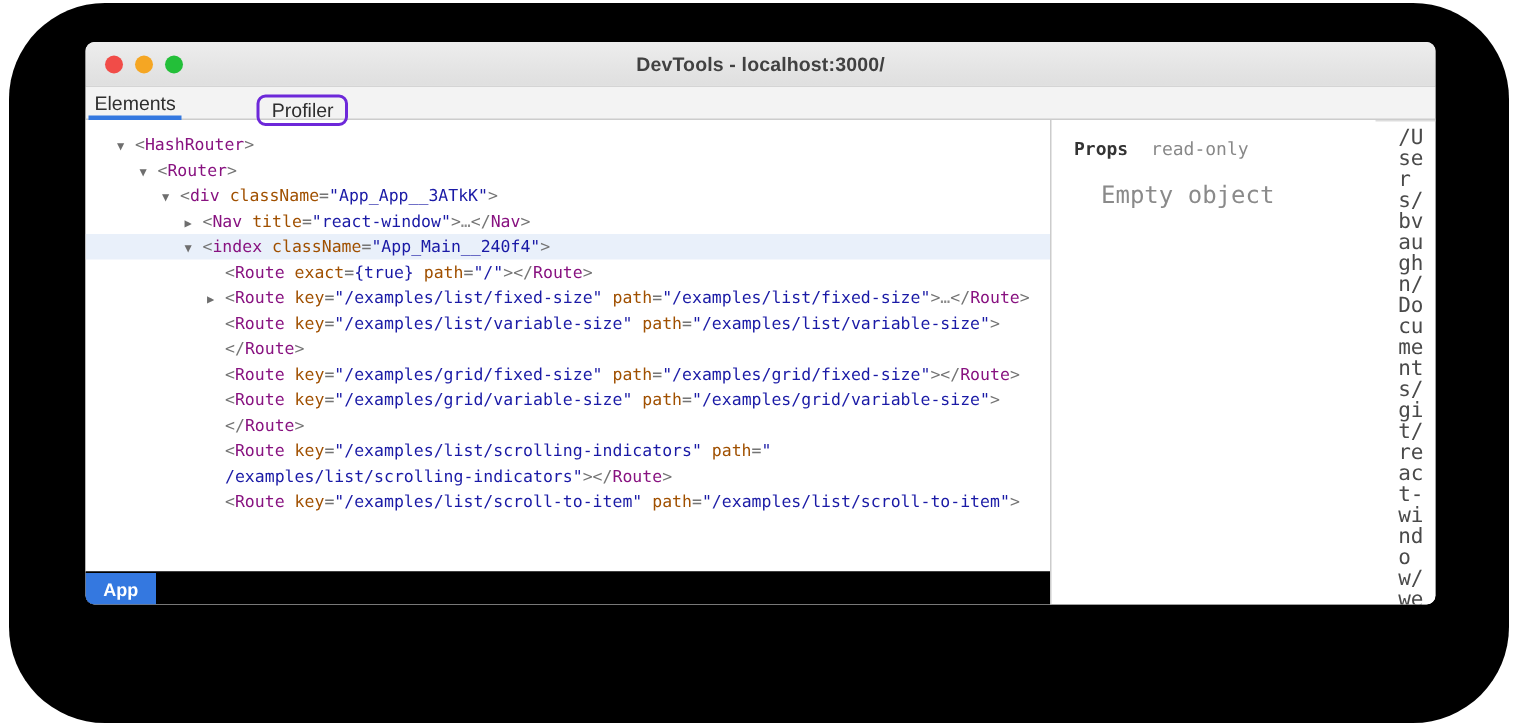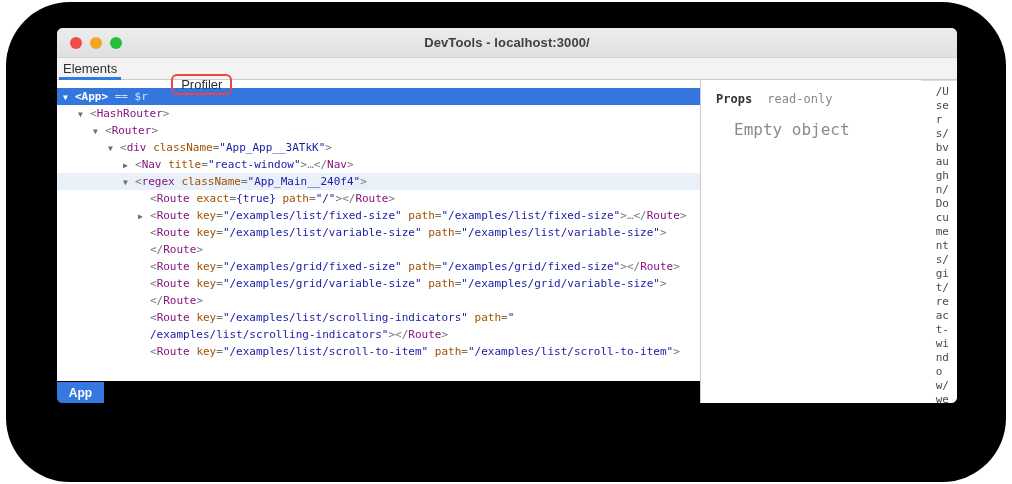--- a/index.html
+++ b/index.html
@@ -28,22 +28,22 @@
                color:#414141; letter-spacing:.1px; }
 
   
   .tabbar { height:22px; flex:0 0 22px; background:#f3f3f3; border-bottom:1px solid #cccccc;
             display:flex; align-items:center; position:relative;gap:30px; }
   .tab { font-size:13px; color:#2e2e2e; padding:0 4px; position:relative;
          height:100%; display:flex; align-items:center; }
   .tab-elements { margin-left:2px; }
   .tab-elements .underline { position:absolute; left:0; right:0; bottom:-1px;
                              height:3px; background:#3478e0; }
-  .profiler-annotation { margin-left:20px; border:2px solid #ef4444; border-radius:6px;
-                         padding:1px 8px; position:relative; top:16px; }
+  .profiler-annotation { margin-left:20px; border:2px solid #6d28d9; border-radius:6px;
+                         padding:1px 8px; position:relative; top:5px; }
 
   
   .content { flex:1; display:flex; min-height:0; }
   .left-pane { width:643px; flex:0 0 643px; display:flex; flex-direction:column; background:#fff; }
   .right-pane { flex:1; border-left:1px solid #cccccc; display:flex; flex-direction:row;
                 background:#fff; font-family:"DejaVu Sans Mono", monospace; }
 
   
   .search-row { height:30px; flex:0 0 30px; background:#fbfbfb; border-bottom:1px solid #ddd;
                 display:flex; align-items:center; padding:0 14px 0 12px; gap:10px; }
@@ -86,21 +86,21 @@
                  font-family:"Liberation Sans", sans-serif; }
 
   
   .props-block { padding:12px 0 0 15px; }
   .props-header { font-size:12px; }
   .props-title { font-weight:700; color:#333; }
   .props-mode  { color:#888; margin-left:8px; }
   .props-empty { margin:14px 0 0 18px; font-size:16px; color:#8a8a8a; }
   .right-spacer { flex:1; }
   .source-block { flex:0 0 35px; border-top:1px solid #ddd; padding:4px 8px 0 15px;
-                  font-size:11px; line-height:14px; color:#4a4a4a; word-break:break-all; }
+                  font-size:14px; line-height:14px; color:#4a4a4a; word-break:break-all; }
   .line-num { color:#b3b3b3; }
 </style>
 </head>
 <body>
 
 <div class="stage">
   <div class="shadow-blob"></div>
 
   <div class="window">
 
@@ -123,26 +123,25 @@
           <span>Profiler</span>
         </span>
       </span>
     </div>
 
     <div class="content">
 
       <div class="left-pane">
 
         <div class="tree" id="tree">
-            <div class="tree-row selected" style="padding-left: 6px;"><span class="caret">▼</span><span class="seg-w">&lt;App&gt;</span><span class="seg-wd"> == $r</span></div>
             <div class="tree-row" style="padding-left: 21px;"><span class="caret">▼</span><span class="seg-p">&lt;</span><span class="seg-t">HashRouter</span><span class="seg-p">&gt;</span></div>
             <div class="tree-row" style="padding-left: 36px;"><span class="caret">▼</span><span class="seg-p">&lt;</span><span class="seg-t">Router</span><span class="seg-p">&gt;</span></div>
             <div class="tree-row" style="padding-left: 51px;"><span class="caret">▼</span><span class="seg-p">&lt;</span><span class="seg-t">div</span><span class="seg-p"> </span><span class="seg-a">className</span><span class="seg-p">=</span><span class="seg-v">"App_App__3ATkK"</span><span class="seg-p">&gt;</span></div>
             <div class="tree-row" style="padding-left: 66px;"><span class="caret">▶</span><span class="seg-p">&lt;</span><span class="seg-t">Nav</span><span class="seg-p"> </span><span class="seg-a">title</span><span class="seg-p">=</span><span class="seg-v">"react-window"</span><span class="seg-p">&gt;</span><span class="seg-e">…</span><span class="seg-p">&lt;/</span><span class="seg-t">Nav</span><span class="seg-p">&gt;</span></div>
-            <div class="tree-row hovered" style="padding-left: 66px;"><span class="caret">▼</span><span class="seg-p">&lt;</span><span class="seg-t">regex</span><span class="seg-p"> </span><span class="seg-a">className</span><span class="seg-p">=</span><span class="seg-v">"App_Main__240f4"</span><span class="seg-p">&gt;</span></div>
+            <div class="tree-row hovered" style="padding-left: 66px;"><span class="caret">▼</span><span class="seg-p">&lt;</span><span class="seg-t">index</span><span class="seg-p"> </span><span class="seg-a">className</span><span class="seg-p">=</span><span class="seg-v">"App_Main__240f4"</span><span class="seg-p">&gt;</span></div>
             <div class="tree-row" style="padding-left: 81px;"><span class="caret"></span><span class="seg-p">&lt;</span><span class="seg-t">Route</span><span class="seg-p"> </span><span class="seg-a">exact</span><span class="seg-p">=</span><span class="seg-v">{true}</span><span class="seg-p"> </span><span class="seg-a">path</span><span class="seg-p">=</span><span class="seg-v">"/"</span><span class="seg-p">&gt;</span><span class="seg-p">&lt;/</span><span class="seg-t">Route</span><span class="seg-p">&gt;</span></div>
             <div class="tree-row" style="padding-left: 81px;"><span class="caret">▶</span><span class="seg-p">&lt;</span><span class="seg-t">Route</span><span class="seg-p"> </span><span class="seg-a">key</span><span class="seg-p">=</span><span class="seg-v">"/examples/list/fixed-size"</span><span class="seg-p"> </span><span class="seg-a">path</span><span class="seg-p">=</span><span class="seg-v">"/examples/list/fixed-size"</span><span class="seg-p">&gt;</span><span class="seg-e">…</span><span class="seg-p">&lt;/</span><span class="seg-t">Route</span><span class="seg-p">&gt;</span></div>
             <div class="tree-row" style="padding-left: 81px;"><span class="caret"></span><span class="seg-p">&lt;</span><span class="seg-t">Route</span><span class="seg-p"> </span><span class="seg-a">key</span><span class="seg-p">=</span><span class="seg-v">"/examples/list/variable-size"</span><span class="seg-p"> </span><span class="seg-a">path</span><span class="seg-p">=</span><span class="seg-v">"/examples/list/variable-size"</span><span class="seg-p">&gt;</span></div>
             <div class="tree-row" style="padding-left: 81px;"><span class="caret"></span><span class="seg-p">&lt;/</span><span class="seg-t">Route</span><span class="seg-p">&gt;</span></div>
             <div class="tree-row" style="padding-left: 81px;"><span class="caret"></span><span class="seg-p">&lt;</span><span class="seg-t">Route</span><span class="seg-p"> </span><span class="seg-a">key</span><span class="seg-p">=</span><span class="seg-v">"/examples/grid/fixed-size"</span><span class="seg-p"> </span><span class="seg-a">path</span><span class="seg-p">=</span><span class="seg-v">"/examples/grid/fixed-size"</span><span class="seg-p">&gt;</span><span class="seg-p">&lt;/</span><span class="seg-t">Route</span><span class="seg-p">&gt;</span></div>
             <div class="tree-row" style="padding-left: 81px;"><span class="caret"></span><span class="seg-p">&lt;</span><span class="seg-t">Route</span><span class="seg-p"> </span><span class="seg-a">key</span><span class="seg-p">=</span><span class="seg-v">"/examples/grid/variable-size"</span><span class="seg-p"> </span><span class="seg-a">path</span><span class="seg-p">=</span><span class="seg-v">"/examples/grid/variable-size"</span><span class="seg-p">&gt;</span></div>
             <div class="tree-row" style="padding-left: 81px;"><span class="caret"></span><span class="seg-p">&lt;/</span><span class="seg-t">Route</span><span class="seg-p">&gt;</span></div>
             <div class="tree-row" style="padding-left: 81px;"><span class="caret"></span><span class="seg-p">&lt;</span><span class="seg-t">Route</span><span class="seg-p"> </span><span class="seg-a">key</span><span class="seg-p">=</span><span class="seg-v">"/examples/list/scrolling-indicators"</span><span class="seg-p"> </span><span class="seg-a">path</span><span class="seg-p">=</span><span class="seg-v">"</span></div>
             <div class="tree-row" style="padding-left: 81px;"><span class="caret"></span><span class="seg-v">/examples/list/scrolling-indicators"</span><span class="seg-p">&gt;</span><span class="seg-p">&lt;/</span><span class="seg-t">Route</span><span class="seg-p">&gt;</span></div>
             <div class="tree-row" style="padding-left: 81px;"><span class="caret"></span><span class="seg-p">&lt;</span><span class="seg-t">Route</span><span class="seg-p"> </span><span class="seg-a">key</span><span class="seg-p">=</span><span class="seg-v">"/examples/list/scroll-to-item"</span><span class="seg-p"> </span><span class="seg-a">path</span><span class="seg-p">=</span><span class="seg-v">"/examples/list/scroll-to-item"</span><span class="seg-p">&gt;</span></div>

